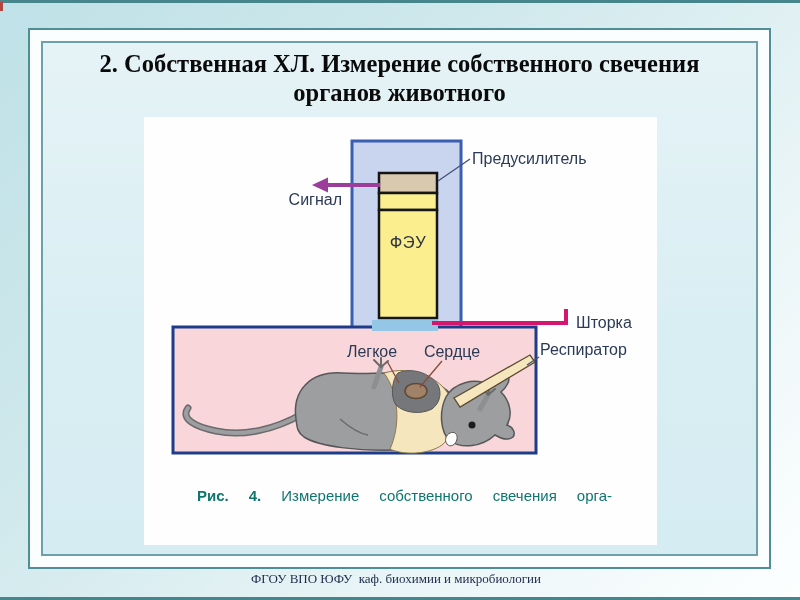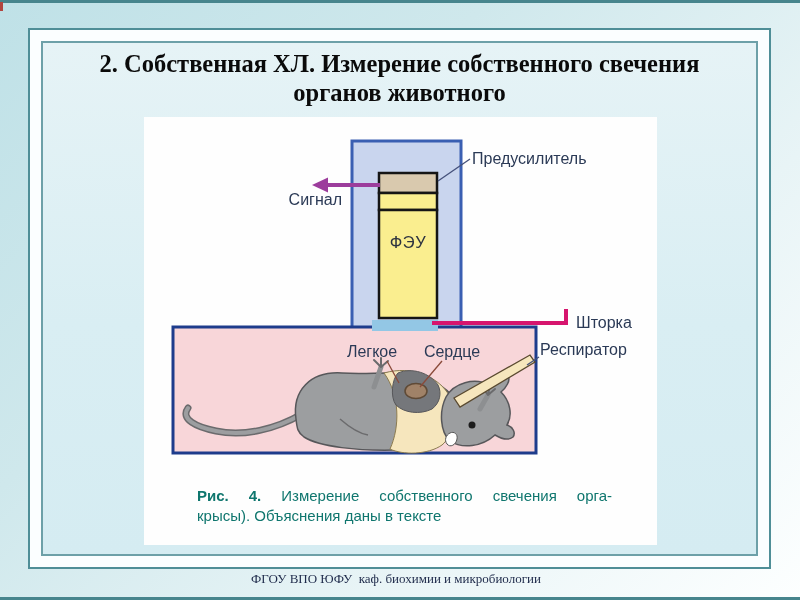--- a/index.html
+++ b/index.html
@@ -107,17 +107,16 @@
     <text x="328" y="47" class="diag-label">Предусилитель</text>
     <text x="198" y="88" text-anchor="end" class="diag-label">Сигнал</text>
     <text x="432" y="211" class="diag-label">Шторка</text>
     <text x="396" y="238" class="diag-label">Респиратор</text>
     <text x="228" y="240" text-anchor="middle" class="diag-label">Легкое</text>
     <text x="308" y="240" text-anchor="middle" class="diag-label">Сердце</text>
   </svg>
 
   <div class="caption">
     <div class="jline"><b>Рис. 4.</b><span> Измерение собственного свечения орга-</span></div>
-    <div class="lline">крысы). Объяснения даны в тексте</div>
   </div>
 </div>
 
 <div class="footer">ФГОУ ВПО ЮФУ  каф. биохимии и микробиологии</div>
 
 </body></html>

